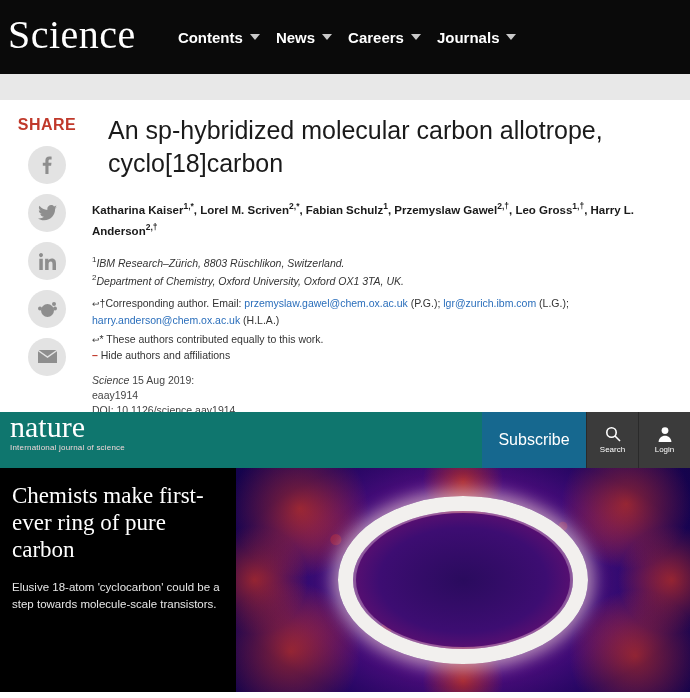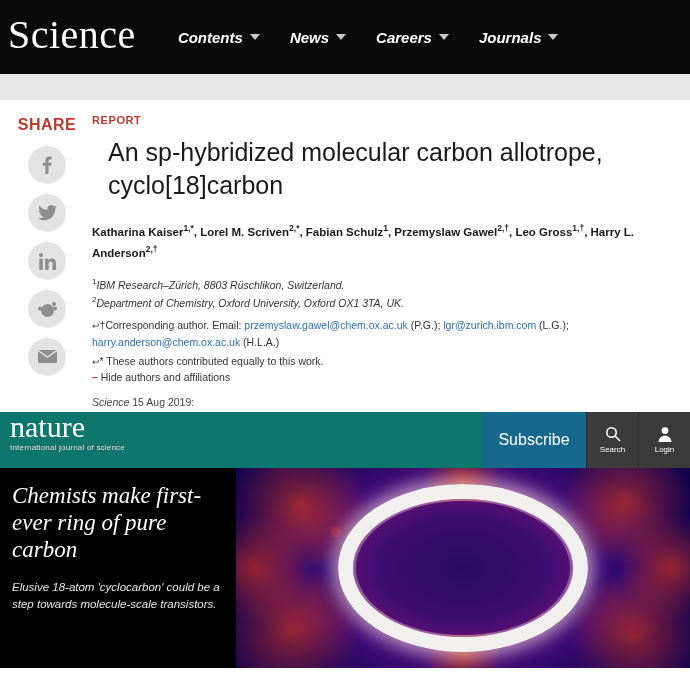--- a/index.html
+++ b/index.html
@@ -26,22 +26,21 @@
     color: #ffffff;
     font-size: 40px;
     line-height: 40px;
     letter-spacing: 0.5px;
     padding-bottom: 4px;
   }
   .science-nav {
     display: flex;
     align-items: center;
     margin-left: 42px;
-    gap: 30px;
-    font-style: italic;
+    gap: 16px;
   }
   .nav-item {
     color: #ffffff;
     font-size: 15px;
     font-weight: bold;
     display: flex;
     align-items: center;
     gap: 7px;
     cursor: pointer;
   }
@@ -207,25 +206,24 @@
     gap: 3px;
     cursor: pointer;
     border-left: 1px solid #2a2a2a;
   }
   .nat-icon-btn .lbl { font-size: 8px; }
   .band-gap { flex: 1; }
 
   
   .hero {
     position: relative;
-    height: 200px;
+    height: 224px;
     display: flex;
     background: #8b5cf6;
     overflow: hidden;
-    font-style: italic;
   }
   .hero-text {
     width: 236px;
     background: #000000;
     color: #fff;
     padding: 14px 14px 0 12px;
   }
   .hero-title {
     font-family: "Liberation Serif", serif;
     font-size: 23px;
@@ -345,21 +343,20 @@
     </div>
 
     <div class="share-icon">
       <svg width="19" height="14" viewBox="0 0 19 14" fill="#8e8e8e">
           <path d="M0 1.3V13h19V1.3L9.5 8 0 1.3zM.6 0l8.9 6.3L18.4 0H.6z"></path>
         </svg>
     </div>
   </div>
 
   <div class="article-body">
-    <div class="kicker">REPORT</div>
     <h1 class="title">An sp-hybridized molecular carbon allotrope, cyclo[18]carbon</h1>
 
     <div class="authors">Katharina Kaiser<sup>1,*</sup>, Lorel M. Scriven<sup>2,*</sup>, Fabian Schulz<sup>1</sup>, Przemyslaw Gawel<sup>2,†</sup>, Leo Gross<sup>1,†</sup>, Harry L. Anderson<sup>2,†</sup></div>
 
     <div class="affil">
       <sup>1</sup><span>IBM Research–Zürich, 8803 Rüschlikon, Switzerland.</span>
     </div>
     <div class="affil">
       <sup>2</sup><span>Department of Chemistry, Oxford University, Oxford OX1 3TA, UK.</span>
     </div>

